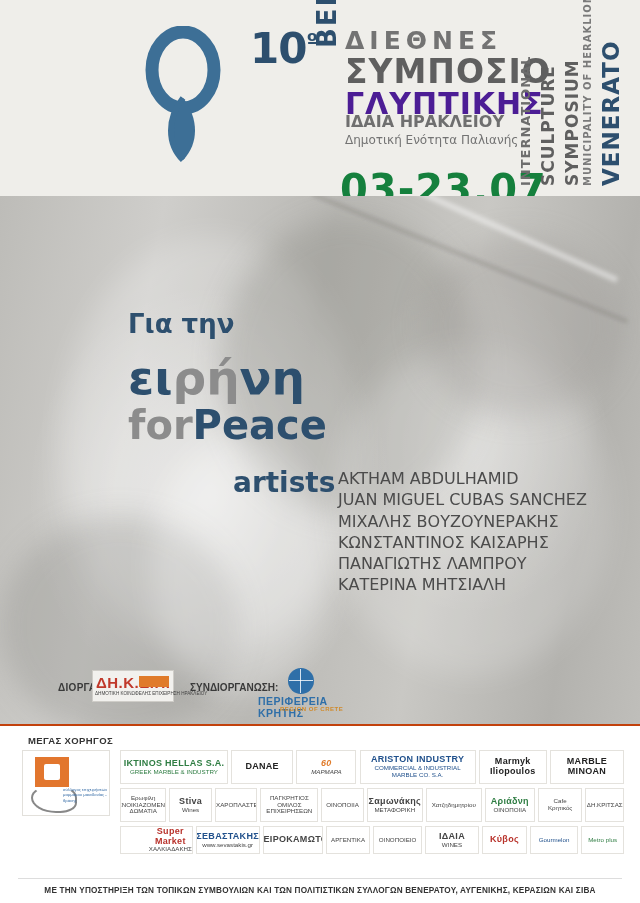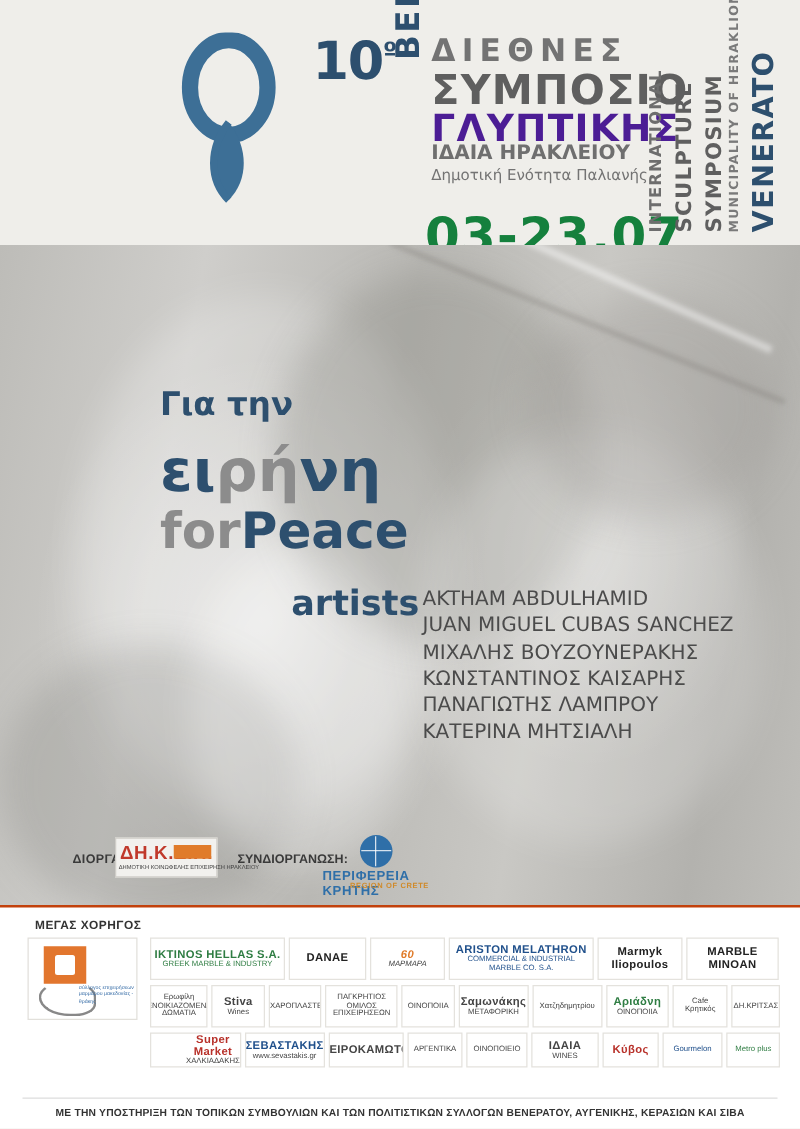--- a/index.html
+++ b/index.html
@@ -160,21 +160,21 @@
   }
   .megas-logo{
     position:absolute;left:22px;top:24px;width:86px;height:64px;border:1px solid #e2e0db;background:#fff;
   }
   .megas-logo .sq{position:absolute;left:12px;top:6px;width:34px;height:30px;background:#e2762e;}
   .megas-logo .sq:after{content:"";position:absolute;left:9px;top:7px;width:16px;height:16px;background:#fff;border-radius:2px;}
   .megas-logo .swirl{position:absolute;left:8px;top:34px;width:42px;height:24px;border:2px solid #888;border-radius:50% 50% 40% 60%;border-top-color:transparent;}
   .megas-logo .txt{position:absolute;left:40px;top:36px;font-size:4.2px;color:#3a6fa8;line-height:1.25;}
 
   .grid{position:absolute;left:120px;top:24px;width:504px;}
-  .row{display:flex;align-items:center;justify-content:flex-start;gap:3px;margin-bottom:4px;}
+  .row{display:flex;align-items:center;justify-content:space-between;gap:3px;margin-bottom:4px;}
   .cell{
     border:1px solid #e4e2dd;background:#fff;
     display:flex;align-items:center;justify-content:center;
     font-size:6.2px;color:#444;text-align:center;line-height:1.1;
     overflow:hidden;padding:1px 2px;box-sizing:border-box;
   }
   .r1 .cell{height:34px;}
   .r2 .cell{height:34px;}
   .r3 .cell{height:28px;}
   .cell .big{font-size:9px;font-weight:bold;letter-spacing:.3px;}
@@ -289,21 +289,21 @@
         <div class="cell" style="width:108px;">
           <div><span class="big green">IKTINOS HELLAS S.A.</span><br><span class="green">GREEK MARBLE &amp; INDUSTRY</span></div>
         </div>
         <div class="cell" style="width:62px;">
           <span class="big dark">DANAE</span>
         </div>
         <div class="cell" style="width:60px;font-style:italic;">
           <div><span class="big orange">60</span><br><span>ΜΑΡΜΑΡΑ</span></div>
         </div>
         <div class="cell" style="width:116px;">
-          <div><span class="big blue">ARISTON MELATHRON</span><br><span class="blue">COMMERCIAL &amp; INDUSTRIAL MARBLE CO. S.A.</span></div>
+          <div><span class="big blue">ARISTON INDUSTRY</span><br><span class="blue">COMMERCIAL &amp; INDUSTRIAL MARBLE CO. S.A.</span></div>
         </div>
         <div class="cell" style="width:68px;">
           <span class="big dark">Marmyk Iliopoulos</span>
         </div>
         <div class="cell" style="width:74px;">
           <span class="big dark">MARBLE MINOAN</span>
         </div>
       </div>
 
       <div class="row r2">

